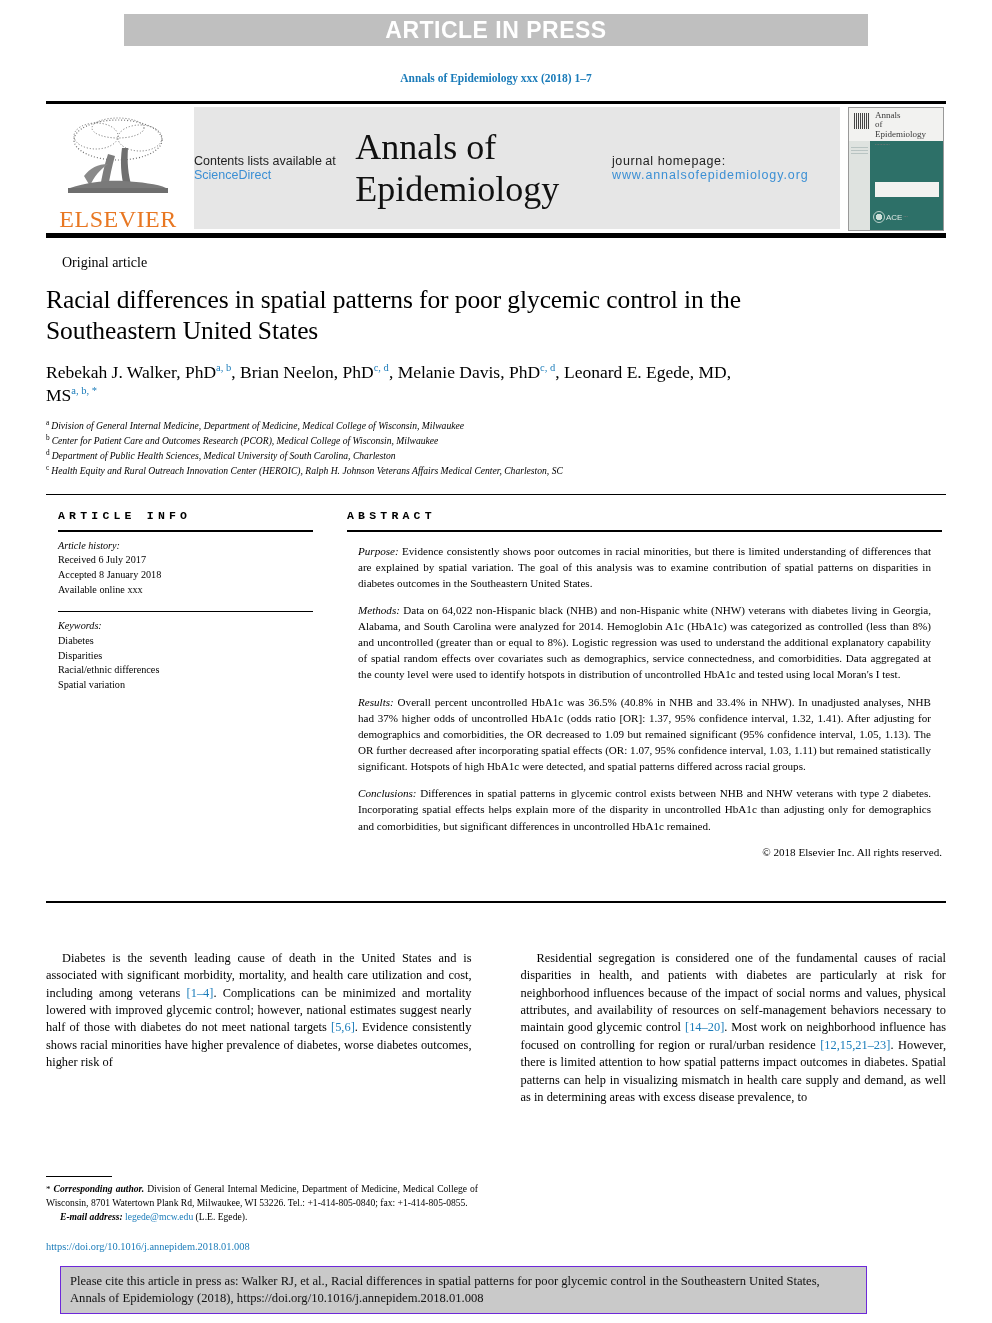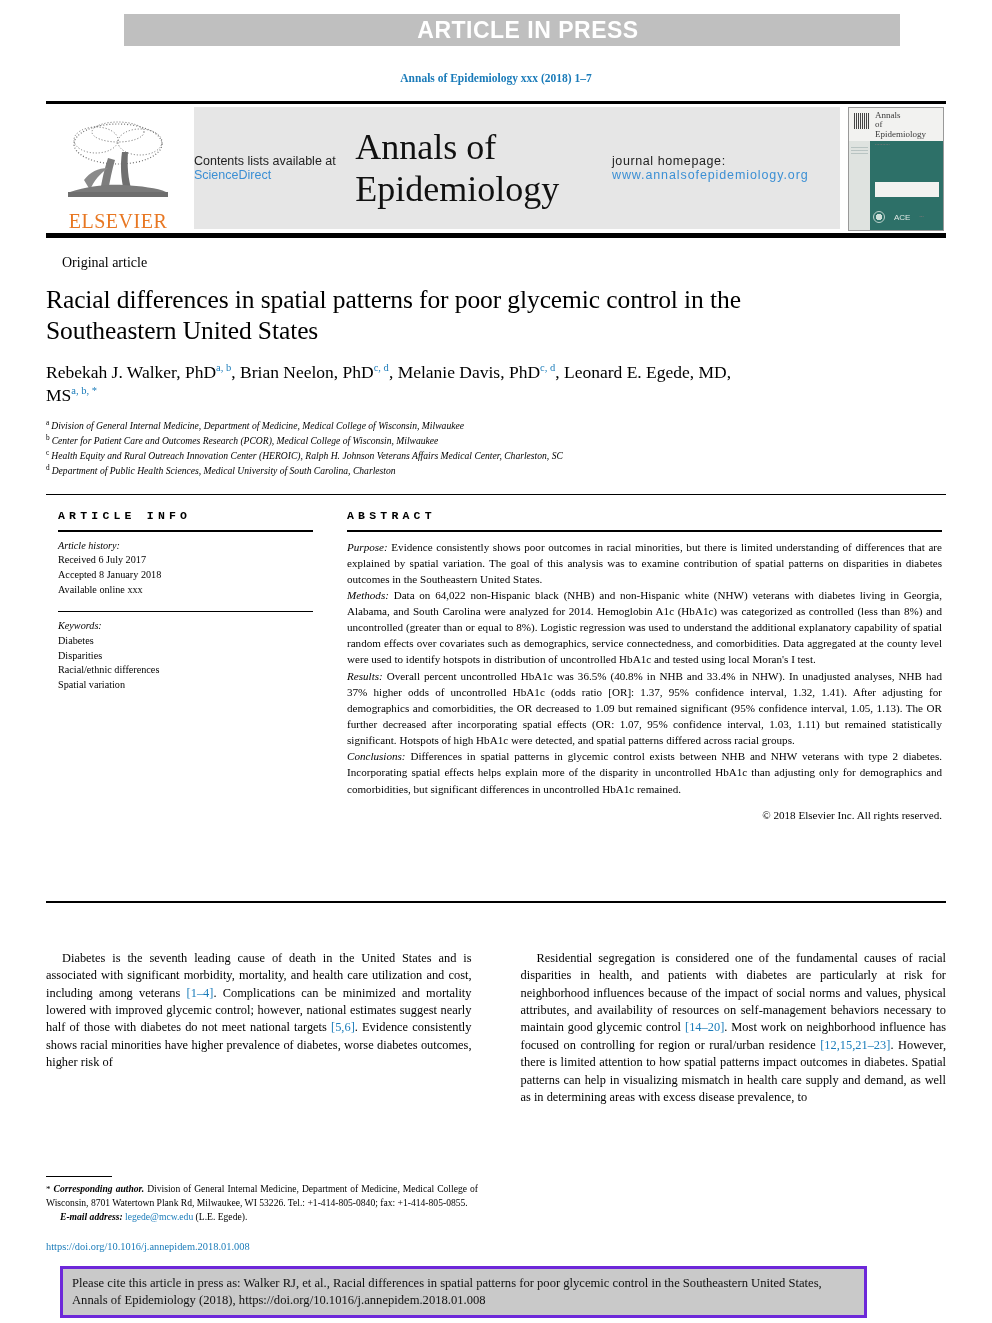--- a/index.html
+++ b/index.html
@@ -25,21 +25,20 @@
     height: 32px;
     background: #bfbfbf;
     color: #ffffff;
     font-family: "Liberation Sans", sans-serif;
     font-weight: bold;
     font-size: 23px;
     letter-spacing: 0.5px;
     display: flex;
     align-items: center;
     justify-content: center;
-    padding-left: 32px;
   }
 
   
   .running-head {
     position: absolute;
     left: 0;
     top: 72px;
     width: 992px;
     text-align: center;
     color: #1a7bb9;
@@ -80,21 +79,21 @@
     flex-direction: column;
     align-items: center;
     justify-content: flex-end;
   }
   .elsevier-tree {
     width: 108px;
     height: 92px;
   }
   .elsevier-word {
     font-family: "Liberation Serif", serif;
-    font-size: 20px;
+    font-size: 24px;
     color: #e87722;
     letter-spacing: 0.5px;
     line-height: 1;
     margin-top: 1px;
   }
   .banner-center {
     position: absolute;
     left: 148px;
     top: 6px;
     width: 646px;
@@ -186,21 +185,21 @@
   }
   .cover-ace {
     position: absolute;
     left: 24px; top: 103px;
     width: 66px;
     font-family: "Liberation Sans", sans-serif;
     font-size: 8px;
     color: #dfe8e4;
     display: flex;
     align-items: center;
-    gap: 9px;
+    gap: 1px;
   }
   .ace-mark {
     width: 12px; height: 12px;
     border-radius: 50%;
     background: radial-gradient(circle, #cfe0da 0 3px, transparent 3px);
     border: 1px solid #bcd3cc;
     box-sizing: border-box;
   }
 
   
@@ -298,21 +297,21 @@
     left: 347px;
     top: 509px;
     width: 595px;
   }
   .abstract-body {
     font-family: "Liberation Serif", serif;
     font-size: 11.1px;
     line-height: 1.455;
     text-align: justify;
   }
-  .abstract-body p { margin: 0; }
+  .abstract-body p { margin: 11px; }
   .abstract-body .lead { font-style: italic; }
   .copyright-line {
     text-align: right;
     font-family: "Liberation Serif", serif;
     font-size: 11.1px;
     margin-top: 12px;
   }
 
   
   .body-cols {
@@ -370,21 +369,21 @@
   .doi-link { color: #1a7bb9; }
 
   
   .cite-box {
     position: absolute;
     left: 60px;
     top: 1266px;
     width: 807px;
     min-height: 44px;
     background: #c9c9c9;
-    border: 3px solid #6d28d9;
+    border: 1px solid #6d28d9;
     box-sizing: border-box;
     padding: 6px 9px 7px 9px;
     font-family: "Liberation Serif", serif;
     font-size: 12.6px;
     line-height: 1.33;
     color: #111;
   }
 </style>
 </head>
 <body>
@@ -450,22 +449,22 @@
 
 <div class="title-block">
   <div class="kwd-original-article">Original article</div>
   <h1 class="article-title">Racial differences in spatial patterns for poor glycemic control in the Southeastern United States</h1>
   <div class="authors">
     <span><span>Rebekah J. Walker, PhD</span><sup>a, b</sup><span>, </span></span><span><span>Brian Neelon, PhD</span><sup>c, d</sup><span>, </span></span><span><span>Melanie Davis, PhD</span><sup>c, d</sup><span>, </span></span><span><span>Leonard E. Egede, MD, MS</span><sup>a, b, *</sup></span>
   </div>
   <div class="affils">
     <div><span class="affil-mark">a</span><span>Division of General Internal Medicine, Department of Medicine, Medical College of Wisconsin, Milwaukee</span></div>
     <div><span class="affil-mark">b</span><span>Center for Patient Care and Outcomes Research (PCOR), Medical College of Wisconsin, Milwaukee</span></div>
+    <div><span class="affil-mark">d</span><span>Department of Public Health Sciences, Medical University of South Carolina, Charleston</span></div>
     <div><span class="affil-mark">c</span><span>Health Equity and Rural Outreach Innovation Center (HEROIC), Ralph H. Johnson Veterans Affairs Medical Center, Charleston, SC</span></div>
-    <div><span class="affil-mark">d</span><span>Department of Public Health Sciences, Medical University of South Carolina, Charleston</span></div>
   </div>
 </div>
 
 <div class="band-rule-top"></div>
 
 <div class="info-col">
   <div class="section-caps">ARTICLE INFO</div>
   <div class="thin-rule"></div>
   <div class="info-group">
     <span class="lbl">Article history:</span>

